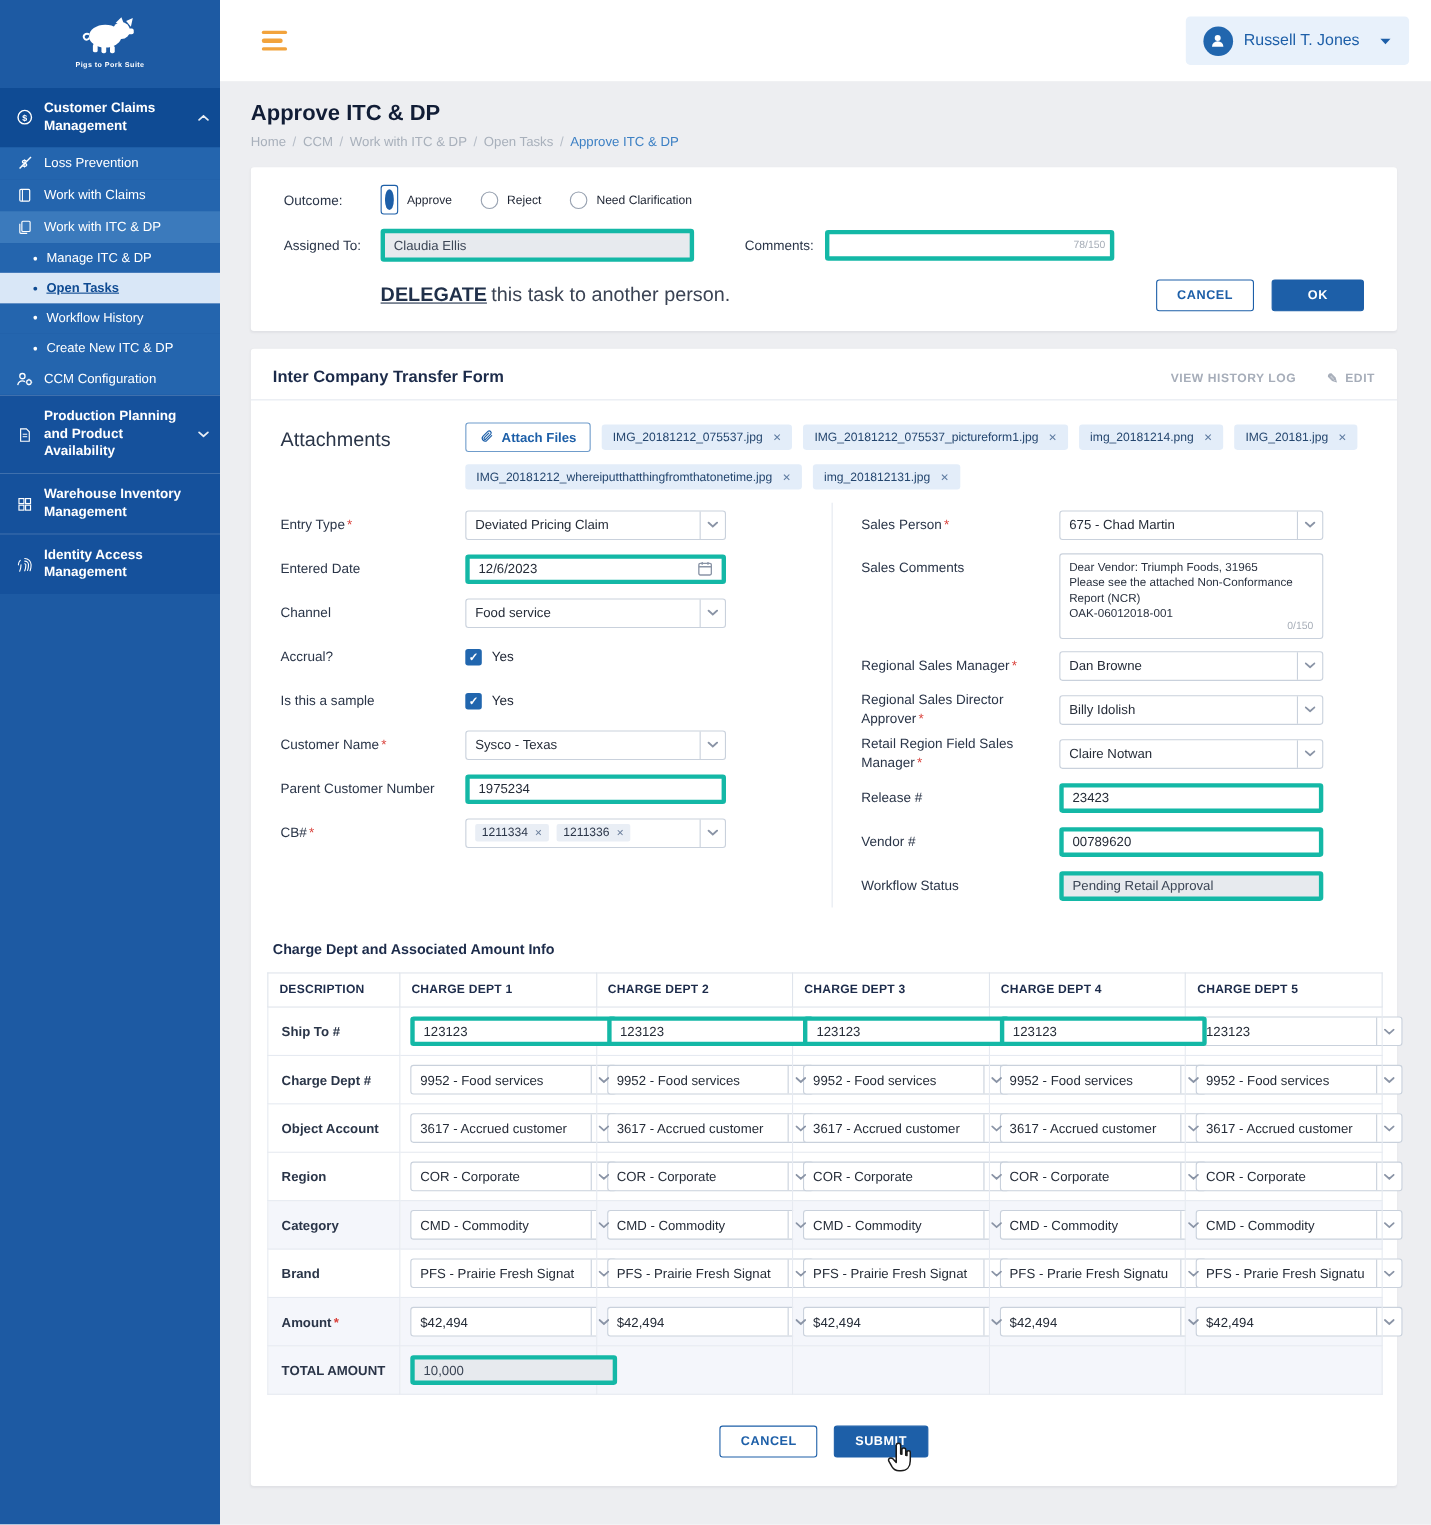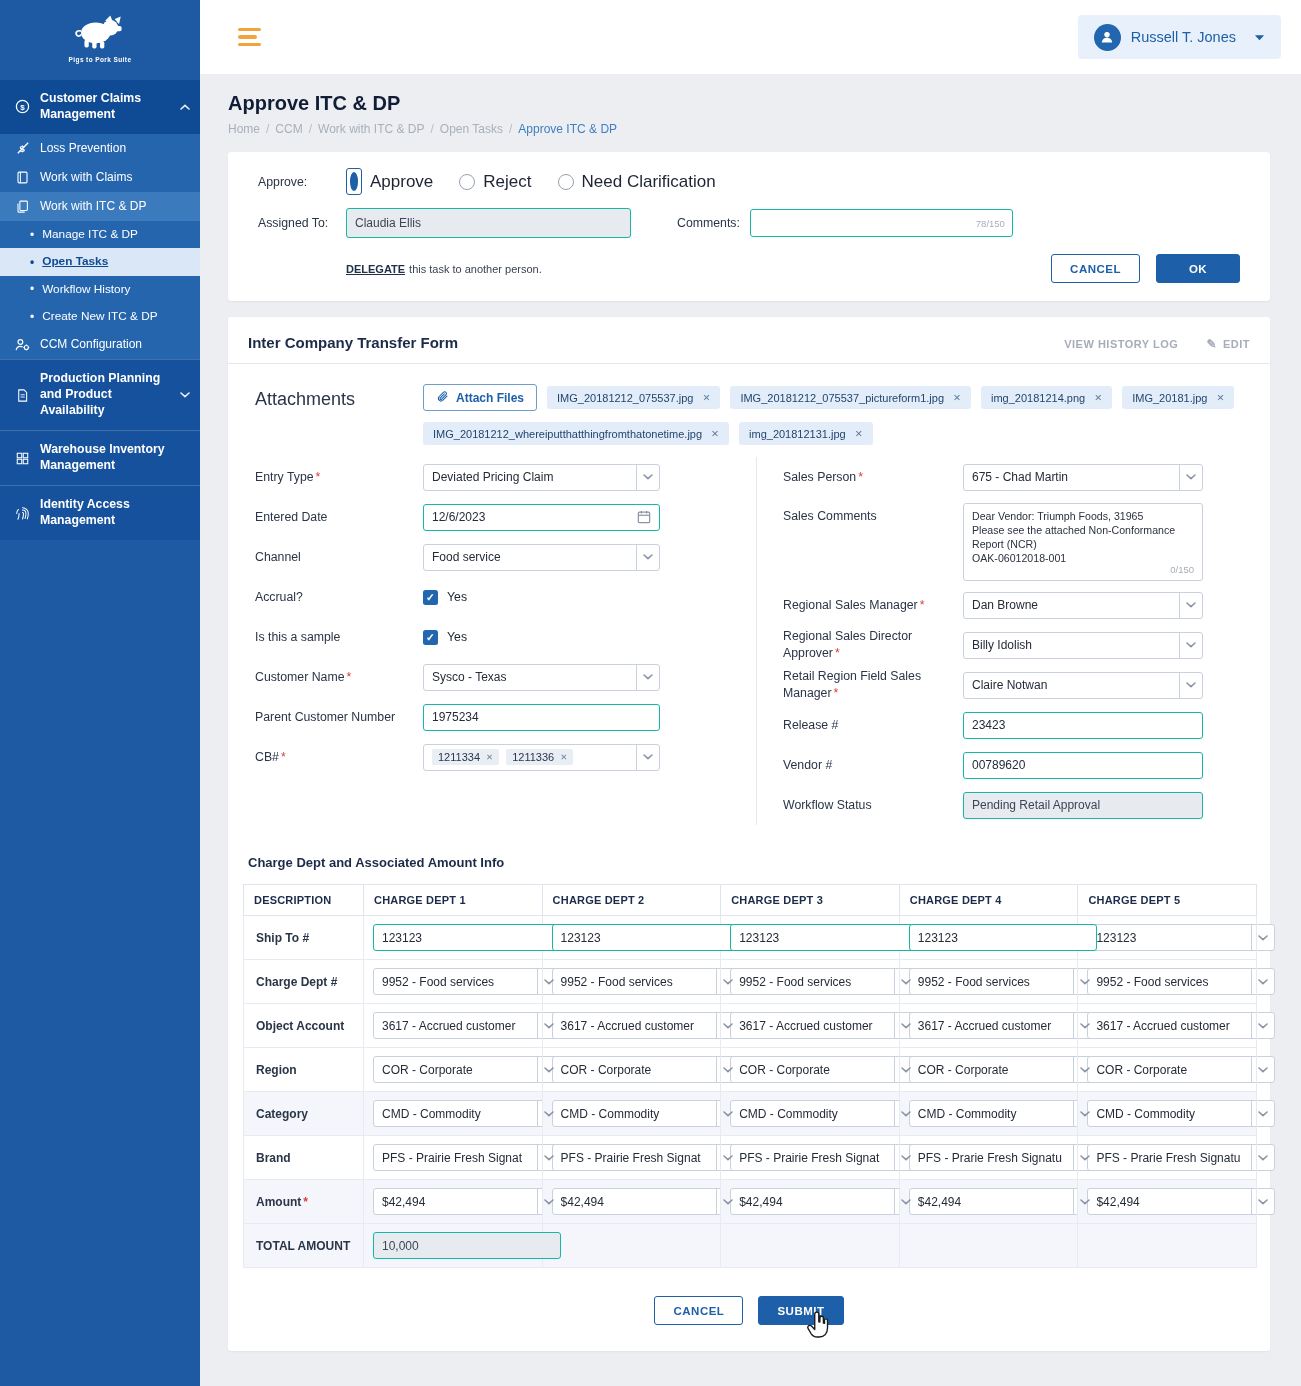--- a/index.html
+++ b/index.html
@@ -38,35 +38,35 @@
 .breadcrumb{margin-top:7px;font-size:12px;color:#a8b0bb}
 .bc-item{cursor:pointer}
 .bc-sep{margin:0 6px;color:#b6bdc7}
 .bc-last{color:#3d80c4;cursor:default}
 .card{background:#fff;border-radius:3px;box-shadow:0 1px 2px rgba(16,24,40,.05)}
 
 .outcome-card{margin-top:16px;padding:16px 30px 18px}
 .o-row{display:flex;align-items:center}
 .o-label{width:88px;font-size:12.3px;color:#2a3548;flex:0 0 auto}
 .radio-group{display:flex;gap:26px;align-items:center}
-.radio{display:flex;align-items:center;gap:8px;font-size:17px;cursor:pointer}
+.radio{display:flex;align-items:center;gap:8px;font-size:11px;cursor:pointer}
 .rdot{width:16px;height:16px;border-radius:50%;border:1.5px solid #97a1b0;background:#fff;position:relative;flex:0 0 16px}
 .rdot.sel{border-color:#1d5fa8}
 .rdot.sel::after{content:"";position:absolute;inset:2.6px;border-radius:50%;background:#1d5fa8}
 .o-row2{margin-top:13px}
-.inp{border:1px solid #14b8a6;border-radius:3px;background:#fff;height:27px;display:flex;align-items:center;padding:12px 8px;font-size:12px;color:#252c38;font-family:inherit}
+.inp{border:4px solid #14b8a6;border-radius:3px;background:#fff;height:27px;display:flex;align-items:center;padding:2px 8px;font-size:12px;color:#252c38;font-family:inherit}
 input.inp{display:inline-block;line-height:25px}
 .inp-disabled{background:#e7eaee;color:#3c4656}
 .assigned-input{width:285px;height:30px}
 .comments-label{width:auto;margin-left:46px;margin-right:10px}
 .inp-wrap{position:relative;display:inline-flex}
 .comments-input{width:263px;height:28px;padding-right:44px}
 .counter{position:absolute;right:8px;top:50%;transform:translateY(-50%);font-size:9.5px;color:#a7aeb8}
 .o-row3{margin-top:16px}
-.delegate{margin-left:88px;font-size:11px;color:#3a4354}
+.delegate{margin-left:88px;font-size:18px;color:#3a4354}
 .delegate-link{color:#20304a;font-weight:700;text-decoration:underline;cursor:pointer;margin-right:4px}
 .btn-outline{height:29px;min-width:88px;padding:0 18px;border:1.3px solid #1d5fa8;border-radius:3px;background:#fff;color:#1d5fa8;font-weight:700;font-size:11.5px;letter-spacing:.5px}
 .btn-solid{height:29px;min-width:84px;padding:0 18px;border:1.3px solid #1d5fa8;border-radius:3px;background:#1d5fa8;color:#fff;font-weight:700;font-size:11.5px;letter-spacing:.5px}
 .o-row3 .btn-outline{margin-left:auto}
 .o-row3 .btn-solid{margin-left:16px}
 
 .itc-card{margin-top:16px;padding-bottom:26px}
 .card-head{display:flex;align-items:flex-end;padding:17px 20px 12px;border-bottom:1px solid #e4e8ef}
 .card-head h2{font-size:15px;font-weight:700;color:#1c2b4a}
 .head-actions{margin-left:auto;display:flex;gap:28px;align-items:center}
@@ -275,21 +275,21 @@
     </span>
   </div>
 </header>
 
 <main class="main">
   <h1 class="page-title">Approve ITC &amp; DP</h1>
   <div class="breadcrumb"><span class="bc-item">Home</span><span class="bc-sep">/</span><span class="bc-item">CCM</span><span class="bc-sep">/</span><span class="bc-item">Work with ITC &amp; DP</span><span class="bc-sep">/</span><span class="bc-item">Open Tasks</span><span class="bc-sep">/</span><span class="bc-item bc-last">Approve ITC &amp; DP</span></div>
 
   <section class="card outcome-card">
     <div class="o-row">
-      <span class="o-label">Approve:</span>
+      <span class="o-label">Outcome:</span>
       <div class="radio-group">
           <label class="radio">
             <span class="rdot sel"></span>
             <span>Approve</span>
           </label>
           <label class="radio">
             <span class="rdot"></span>
             <span>Reject</span>
           </label>
           <label class="radio">

